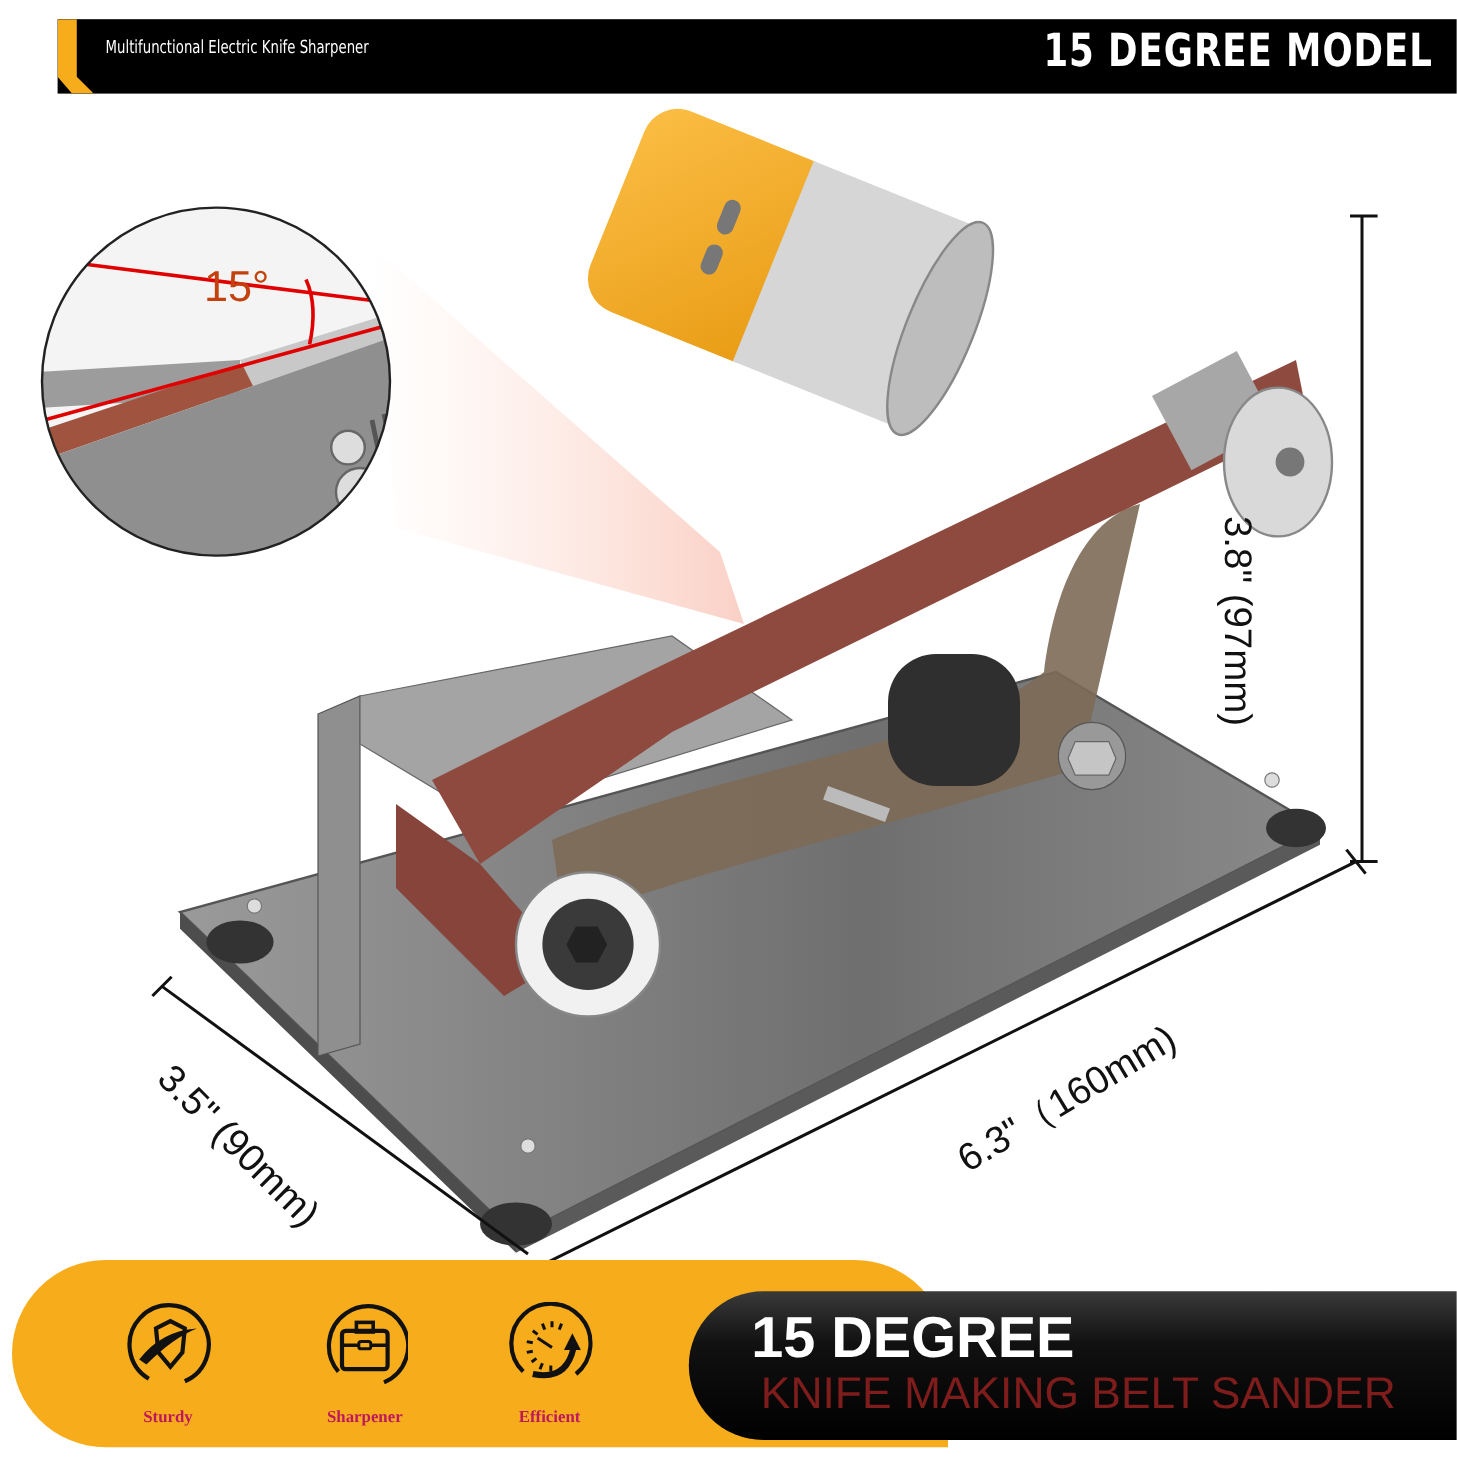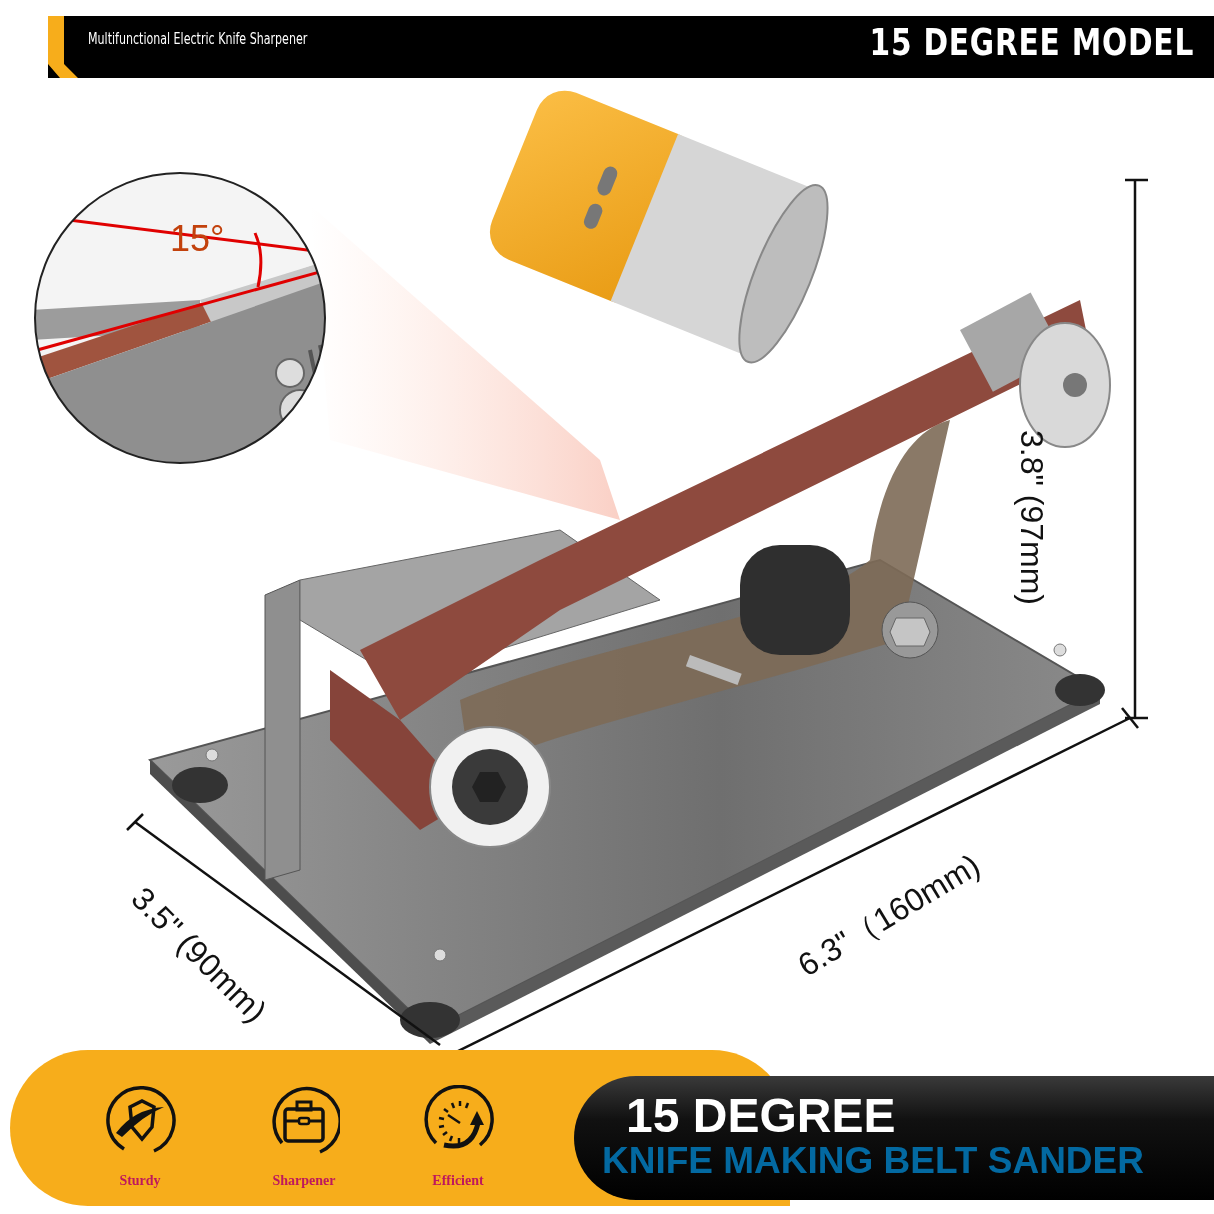--- a/index.html
+++ b/index.html
@@ -21,21 +21,21 @@
   .dim-l { left:790px; top:950px; transform:rotate(-31deg); transform-origin:left top; }
 
   
   .feature-bar { left:10px; top:1050px; width:780px; height:156px; background:#F7AD1B; border-radius:78px 78px 0 78px; }
   .feature { width:140px; text-align:center; }
   .feature .circle { width:72px; height:72px; margin:0 auto; }
   .feature .label { font-family:Liberation Serif, serif; font-weight:bold; font-size:14px; color:#be185d; margin-top:12px; }
 
   .title-pill { left:574px; top:1076px; width:640px; height:124px; background:linear-gradient(180deg,#3a3a3a 0%,#111 35%,#000 100%); border-radius:62px 0 0 62px; }
   .title-l1 { left:626px; top:1088px; color:#fff; font-weight:bold; font-size:48px; white-space:nowrap; }
-  .title-l2 { left:602px; top:1140px; color:#0369a1; font-weight:bold; font-size:37px; white-space:nowrap; }
+  .title-l2 { left:634px; top:1140px; color:#7f1d1d; font-weight:normal; font-size:37px; white-space:nowrap; }
 </style>
 </head>
 <body>
 
 <div class="abs top-banner"></div>
 <svg class="abs" style="left:48px;top:16px" width="40" height="62">
   <polygon points="0,0 16,0 16,48 30,62 12,62 0,48" fill="#F7AD1B"></polygon>
 </svg>
 <div class="abs top-sub">Multifunctional Electric Knife Sharpener</div>
 <div class="abs top-model">15 DEGREE MODEL</div>

